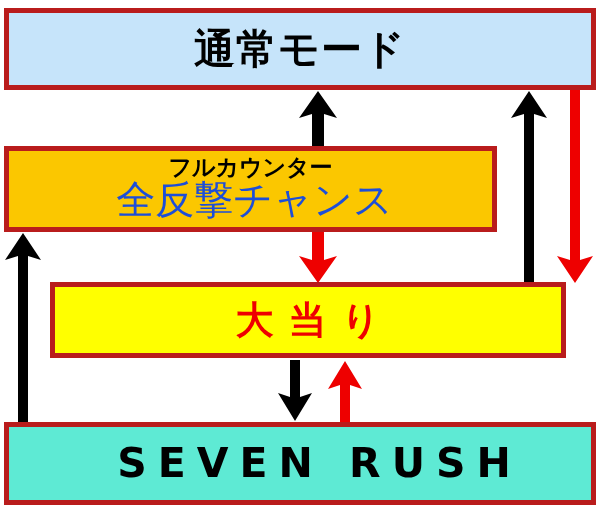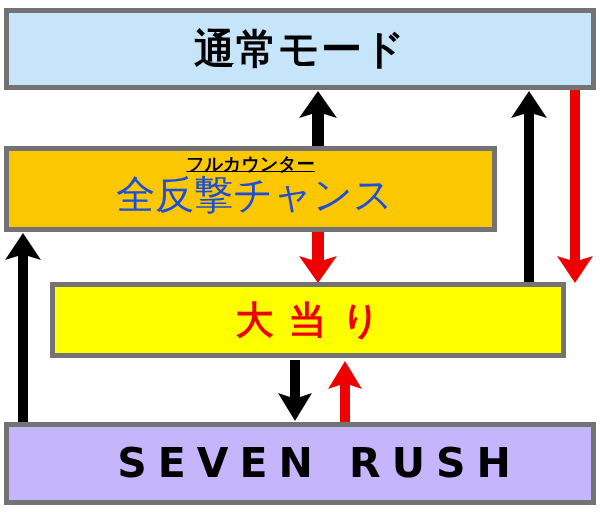--- a/index.html
+++ b/index.html
@@ -15,21 +15,21 @@
     width: 600px;
     height: 512px;
     background: #ffffff;
     overflow: hidden;
   }
 
   
   .node {
     position: absolute;
     box-sizing: border-box;
-    border: 5px solid #737373;
+    border: 5px solid #b91c1c;
     display: flex;
     align-items: center;
     justify-content: center;
     text-align: left;
     z-index: 5;
   }
   .node-label {
     display: block;
     line-height: 1;
     white-space: nowrap;
@@ -52,28 +52,27 @@
   #node-counter {
     left: 4px;  top: 146px;
     width: 493px; height: 86px;
     background: #fbc700;
     flex-direction: column;
     justify-content: flex-start;
     padding-top: 4px;
   }
   .ruby-top {
     display: block;
-    font-size: 18px;
+    font-size: 23px;
     font-weight: 700;
     color: #000000;
     line-height: 1.05;
     letter-spacing: 0px;
     white-space: nowrap;
     margin-bottom: 1px;
-    text-decoration: underline;
   }
   #node-counter .node-label {
     font-size: 39px;
     font-weight: 400;
     color: #1d4ed8;
     letter-spacing: 0px;
     margin-left: 8px;
   }
 
   
@@ -87,21 +86,21 @@
     font-weight: 700;
     color: #ee0000;
     letter-spacing: 15px;
     text-indent: 15px;
   }
 
   
   #node-rush {
     left: 4px;  top: 422px;
     width: 592px; height: 83px;
-    background: #c4b5fd;
+    background: #5eead4;
     padding-left: 28px;
   }
   #node-rush .node-label {
     font-size: 41px;
     font-weight: 700;
     color: #000000;
     letter-spacing: 11px;
     text-indent: 11px;
   }
 

